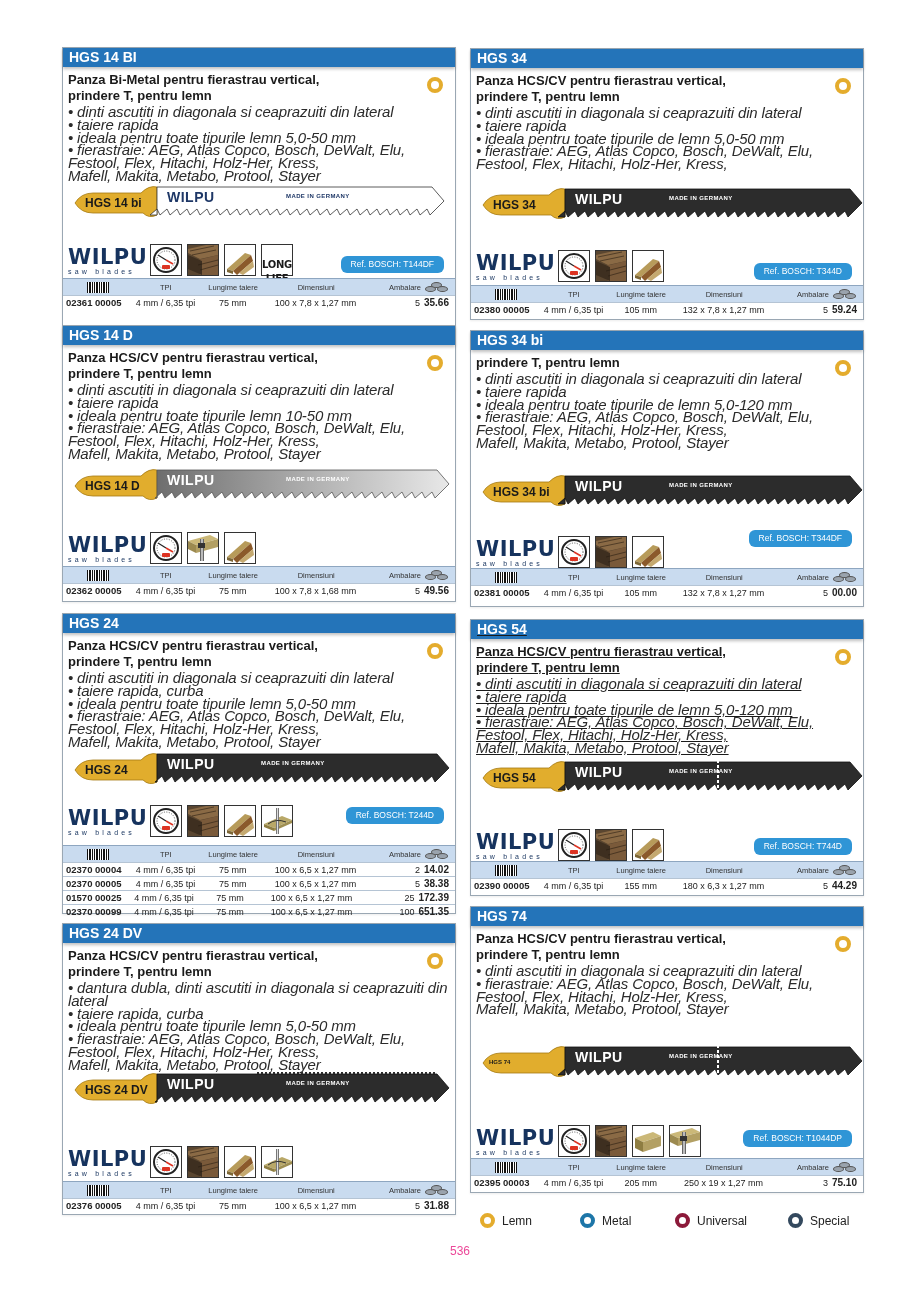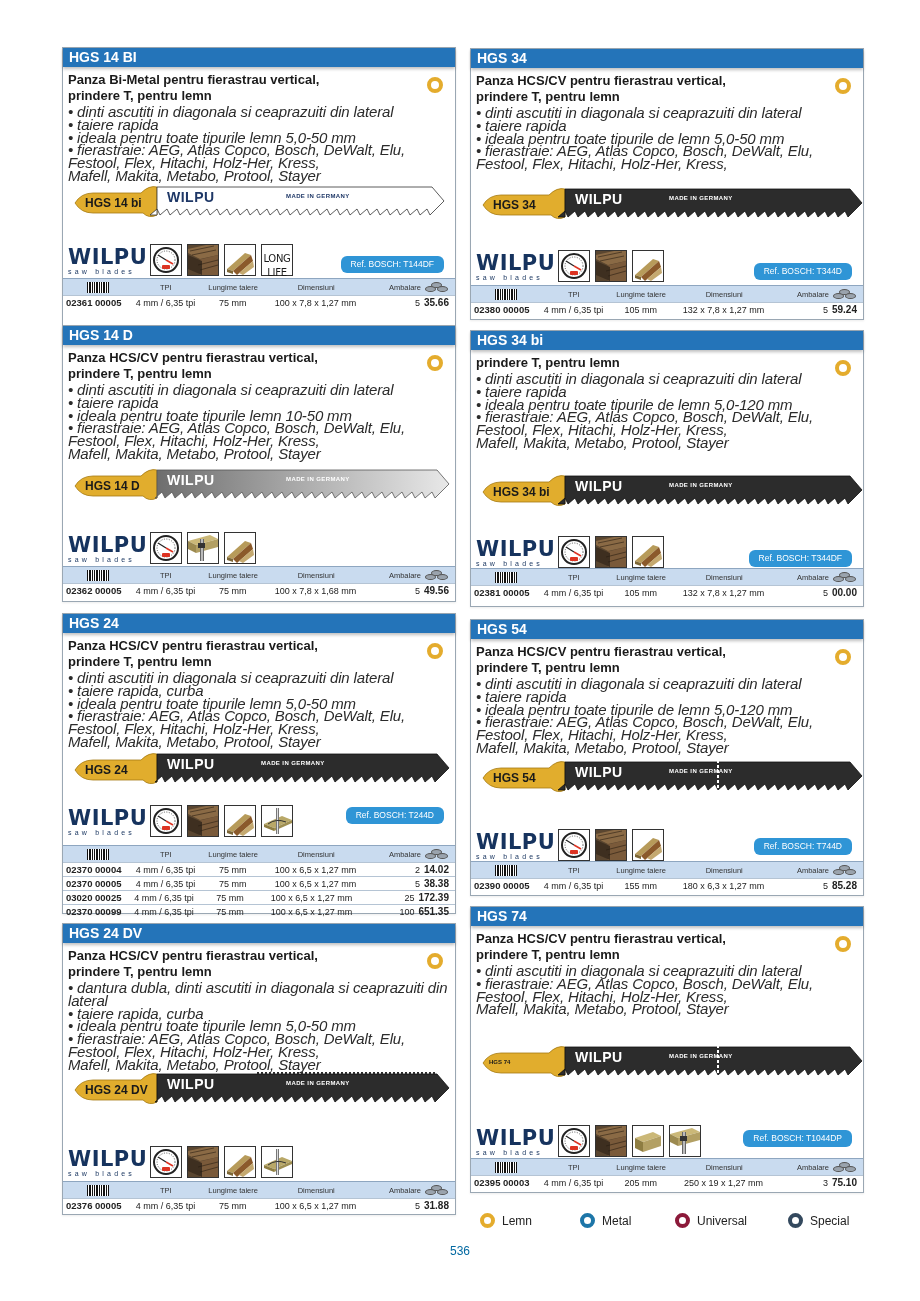--- a/index.html
+++ b/index.html
@@ -81,25 +81,25 @@
     width: 32px; height: 32px;
     border: 1px solid #333;
     margin-right: 5px;
     position: relative;
     overflow: hidden;
     background: #fff;
   }
   .long-life {
     width: 32px; height: 32px;
     border: 1px solid #333;
-    font-weight: normal;
+    font-weight: bold;
     font-size: 10px;
     line-height: 14px;
     text-align: center;
-    padding-top: 7px;
+    padding-top: 13px;
     font-family: "DejaVu Sans", sans-serif;
     letter-spacing: -0.3px;
   }
   .ref-badge {
     position: absolute;
     right: 11px;
     height: 17px;
     padding: 0 10px;
     background: #2f95d6;
     border-radius: 6px;
@@ -135,21 +135,21 @@
     display: inline-block; width: 22px; height: 11px;
     background: repeating-linear-gradient(90deg, #111 0 1px, #fff 1px 2px, #111 2px 4px, #fff 4px 5px, #111 5px 6px, #fff 6px 7px);
     margin-left: 21px; vertical-align: middle;
   }
   .coins { display:inline-block; position: relative; width: 24px; height: 11px; vertical-align: middle; }
   .coins span { position: absolute; width: 11px; height: 6px; border-radius: 50%; background: #9aa3ad; border: 1px solid #555; }
 
   .legend { position: absolute; top: 1213px; left: 480px; width: 390px; height: 20px; }
   .legend-item { position: absolute; top: 0; display: flex; align-items: center; font-size: 12px; color: #222; }
   .legend-ring { width: 15px; height: 15px; border-radius: 50%; border: 4px solid; margin-right: 7px; }
-  .page-number { position: absolute; top: 1244px; left: 0; width: 920px; text-align: center; font-size: 12px; color: #0369a1; }
+  .page-number { position: absolute; top: 1244px; left: 0; width: 920px; text-align: center; font-size: 12px; color: #ec4899; }
 </style>
 </head>
 <body>
 
 <div id="page">
     <div class="card" style="left: 62px; top: 47px; height: 343px;">
       <div class="card-header">HGS 14 BI</div>
       <div class="card-body">
         <div class="title">Panza Bi-Metal pentru fierastrau vertical,</div>
         <div class="title">prindere T, pentru lemn</div>
@@ -447,21 +447,21 @@
             </g>
           </svg></div>
         <div class="feat-icon"><svg width="30" height="30" viewBox="0 0 30 30">
             <rect width="30" height="30" fill="#fff"></rect>
             <path d="M2 24 L20 8 L26 10 L8 26Z" fill="#b79b5a"></path>
             <path d="M8 26 L26 10 L28 16 L12 30Z" fill="#8b5a2b"></path>
             <path d="M14 28 L28 16 L29 22 L18 30Z" fill="#c4a970"></path>
             <path d="M2 24 L8 26 L8 29 L2 27Z" fill="#7d6736"></path>
           </svg></div>
       </div>
-      <div class="ref-badge" style="top:219px;text-align:center;">Ref. BOSCH: T344DF</div>
+      <div class="ref-badge" style="top:199px;text-align:center;">Ref. BOSCH: T344DF</div>
       <div class="table" style="top:237px;">
         <div class="thead">
           <div class="c-code"><span class="barcode"></span></div>
           <div class="c-tpi">TPI</div>
           <div class="c-len">Lungime taiere</div>
           <div class="c-dim">Dimensiuni</div>
           <div class="c-pack">Ambalare</div>
           <div class="c-price"><span class="coins"><span style="left:0;top:4px"></span><span style="left:6px;top:0"></span><span style="left:12px;top:4px"></span></span></div>
         </div>
         <div class="trow">
@@ -565,38 +565,38 @@
         </div>
         <div class="trow">
           <div class="c-code">02370 00005</div>
           <div class="c-tpi">4 mm / 6,35 tpi</div>
           <div class="c-len">75 mm</div>
           <div class="c-dim">100 x 6,5 x 1,27 mm</div>
           <div class="c-pack">5</div>
           <div class="c-price">38.38</div>
         </div>
         <div class="trow">
-          <div class="c-code">03020 00025</div>
+          <div class="c-code">01570 00025</div>
           <div class="c-tpi">4 mm / 6,35 tpi</div>
           <div class="c-len">75 mm</div>
           <div class="c-dim">100 x 6,5 x 1,27 mm</div>
           <div class="c-pack">25</div>
           <div class="c-price">172.39</div>
         </div>
         <div class="trow">
           <div class="c-code">02370 00099</div>
           <div class="c-tpi">4 mm / 6,35 tpi</div>
           <div class="c-len">75 mm</div>
           <div class="c-dim">100 x 6,5 x 1,27 mm</div>
           <div class="c-pack">100</div>
           <div class="c-price">651.35</div>
         </div>
       </div>
     </div>
-    <div class="card" style="left: 470px; top: 619px; height: 277px;">
+    <div class="card" style="left: 470px; top: 619px; height: 277px; text-decoration: underline;">
       <div class="card-header">HGS 54</div>
       <div class="card-body">
         <div class="title">Panza HCS/CV pentru fierastrau vertical,</div>
         <div class="title">prindere T, pentru lemn</div>
         <span class="type-ring"></span>
         <div class="bullets">
           <div class="bullet">• dinti ascutiti in diagonala si ceaprazuiti din lateral</div>
           <div class="bullet">• taiere rapida</div>
           <div class="bullet">• ideala pentru toate tipurile de lemn 5,0-120 mm</div>
           <div class="bullet">• fierastraie: AEG, Atlas Copco, Bosch, DeWalt, Elu, Festool, Flex, Hitachi, Holz-Her, Kress,</div>
@@ -661,21 +661,21 @@
           <div class="c-dim">Dimensiuni</div>
           <div class="c-pack">Ambalare</div>
           <div class="c-price"><span class="coins"><span style="left:0;top:4px"></span><span style="left:6px;top:0"></span><span style="left:12px;top:4px"></span></span></div>
         </div>
         <div class="trow">
           <div class="c-code">02390 00005</div>
           <div class="c-tpi">4 mm / 6,35 tpi</div>
           <div class="c-len">155 mm</div>
           <div class="c-dim">180 x 6,3 x 1,27 mm</div>
           <div class="c-pack">5</div>
-          <div class="c-price">85.28</div>
+          <div class="c-price">44.29</div>
         </div>
       </div>
     </div>
     <div class="card" style="left: 62px; top: 923px; height: 292px;">
       <div class="card-header">HGS 24 DV</div>
       <div class="card-body">
         <div class="title">Panza HCS/CV pentru fierastrau vertical,</div>
         <div class="title">prindere T, pentru lemn</div>
         <span class="type-ring"></span>
         <div class="bullets">

